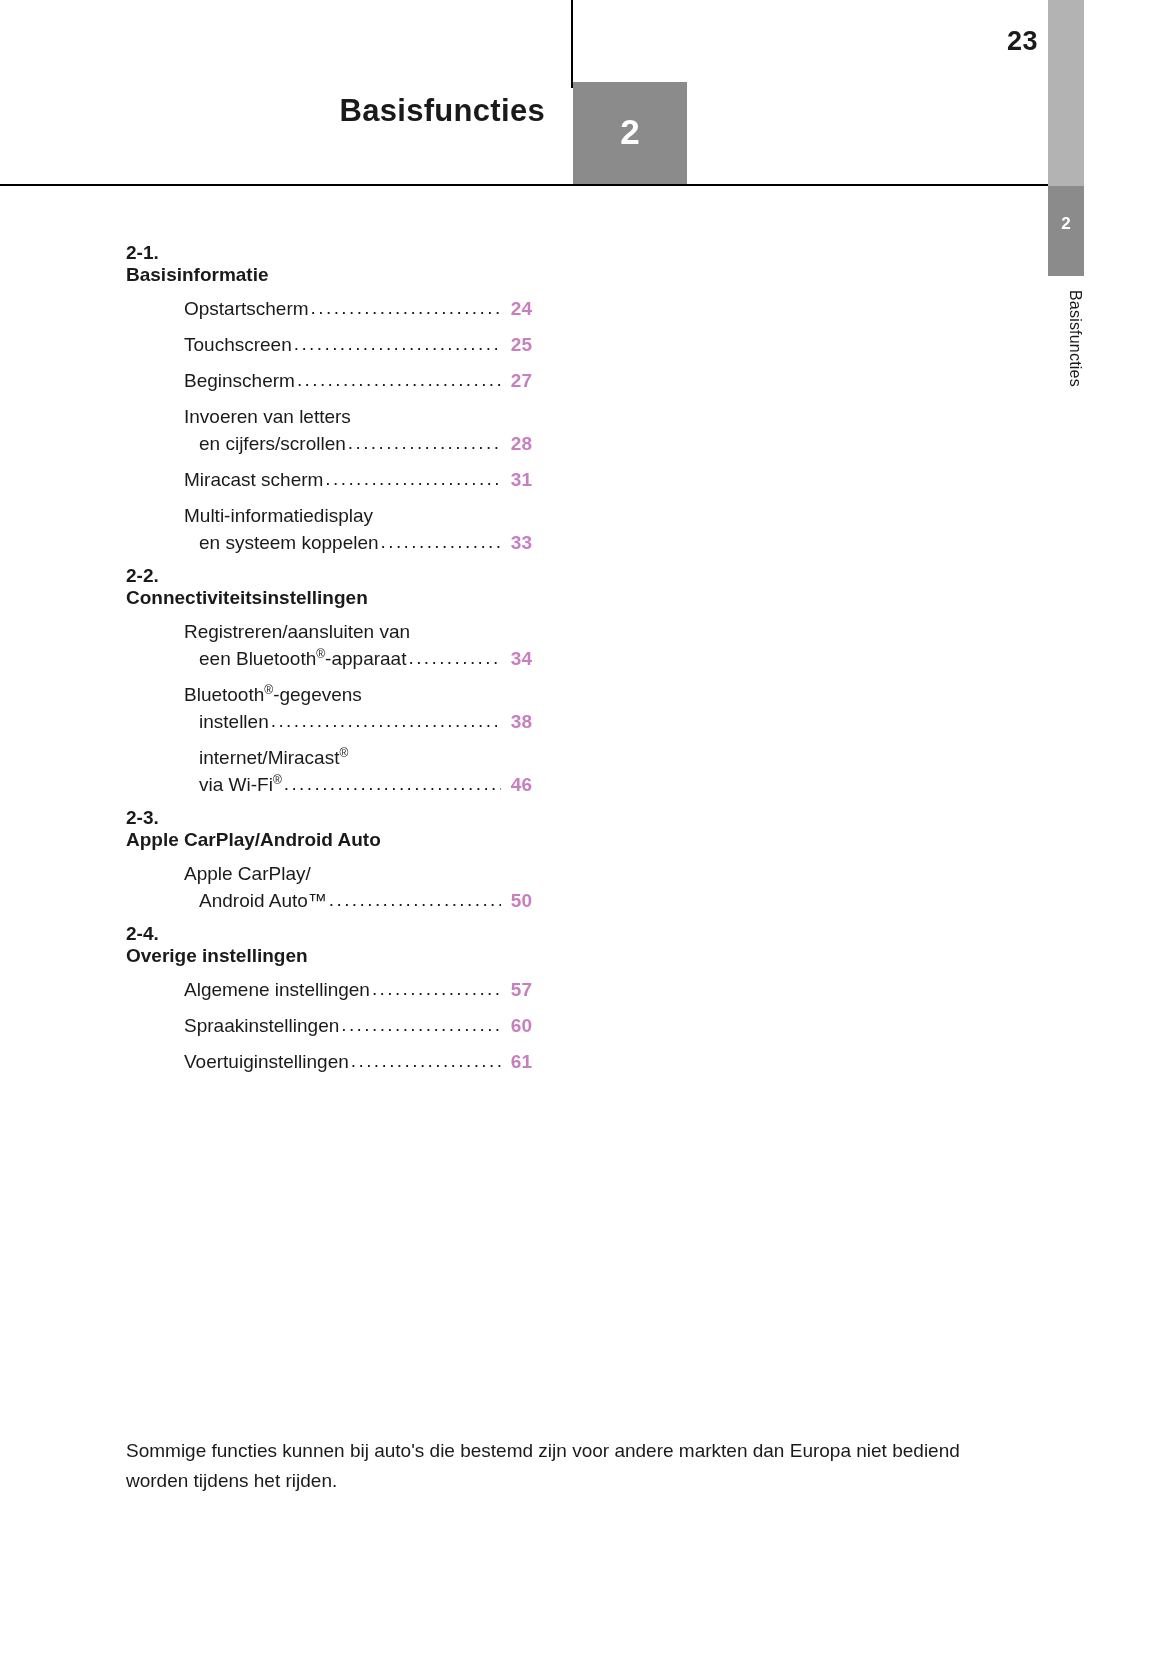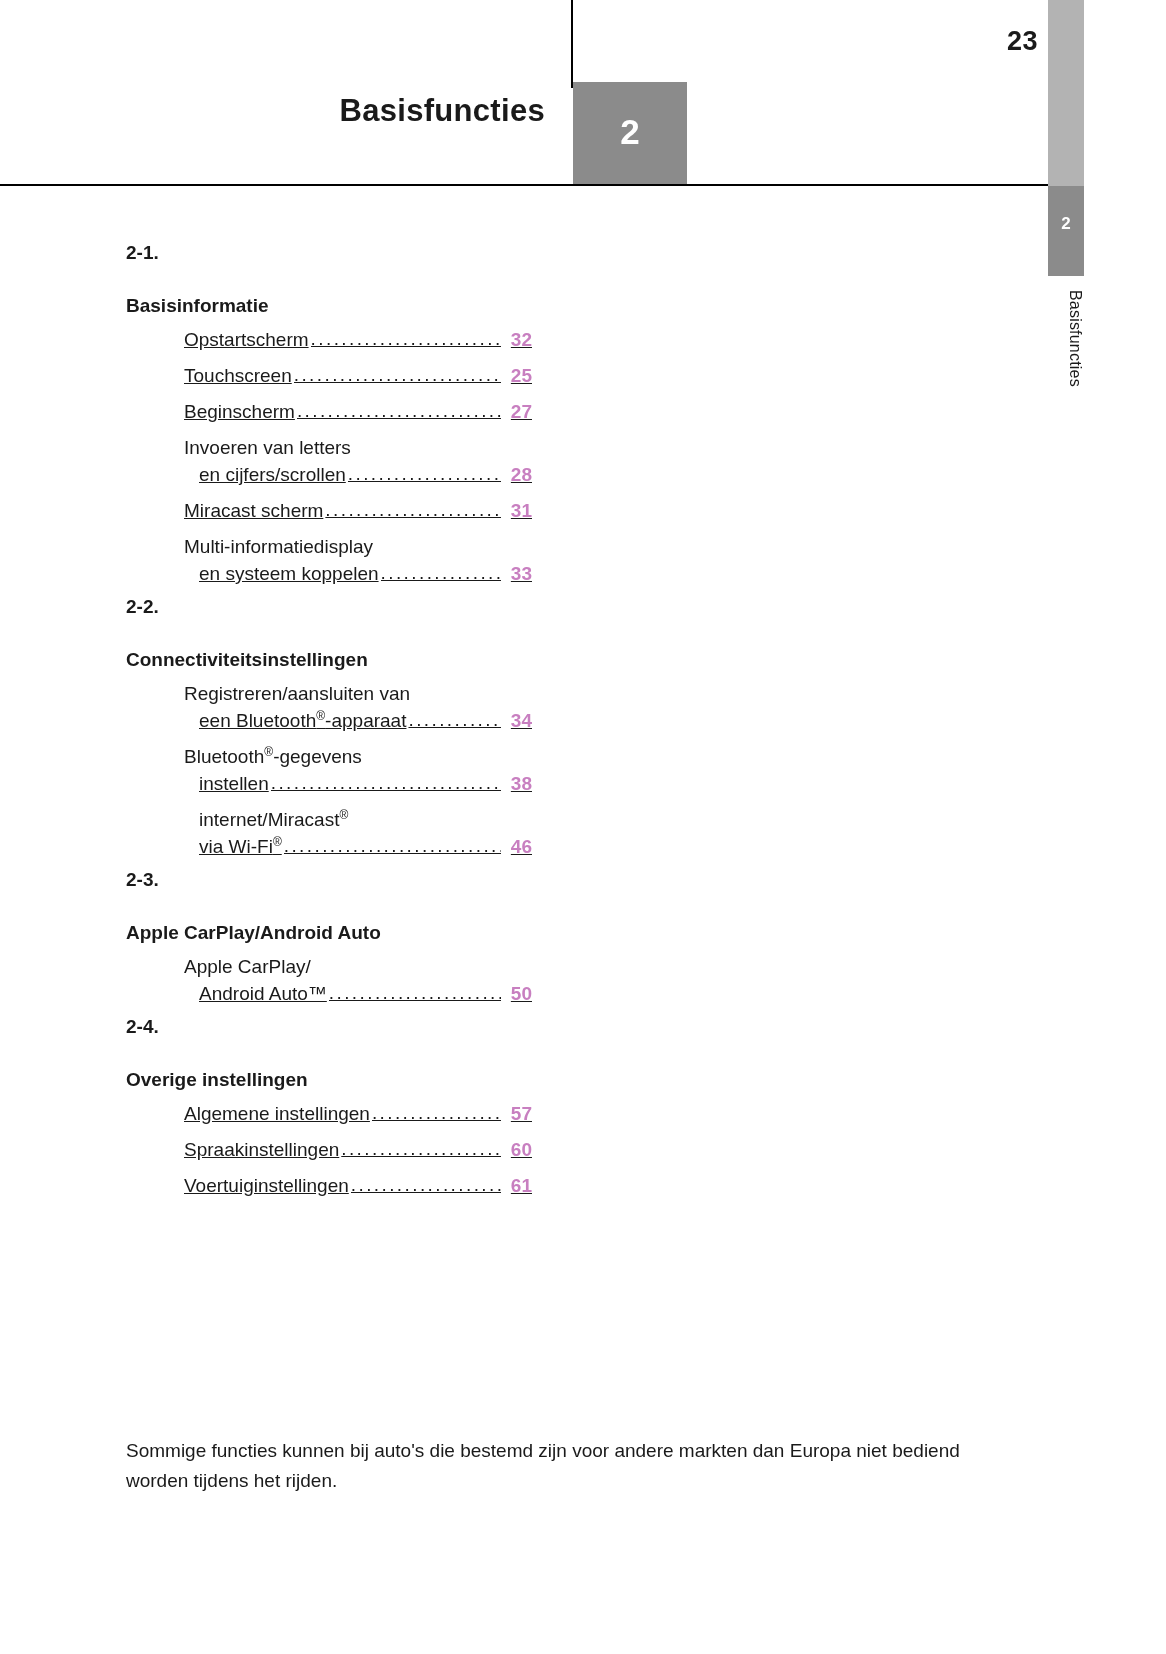--- a/index.html
+++ b/index.html
@@ -141,36 +141,34 @@
     margin-bottom: 9px;
     flex-direction: column;
   }
   .section-num {
     width: 62px;
     margin-left: 126px;
     flex: none;
   }
   .section-name {
     flex: none;
-    margin-top: 31px;
   }
 
   .entry {
     position: relative;
     margin-left: 184px;
     width: 348px;
     font-size: 19px;
     line-height: 27px;
     margin-bottom: 9px;
   }
   .entry .line {
     display: flex;
     align-items: center;
     white-space: nowrap;
-    text-decoration: underline;
   }
   .entry .line.wrapped {
     padding-left: 15px;
   }
   .entry .txt {
     flex: none;
   }
   .entry .dots {
     flex: 1 1 auto;
     overflow: hidden;
@@ -231,21 +229,21 @@
 <div class="toc" id="toc-root">
     <div class="section">
       <div class="section-head">
         <span class="section-num">2-1.</span>
         <span class="section-name">Basisinformatie</span>
       </div>
       <div class="entry">
         <div class="line">
           <span class="txt">Opstartscherm</span>
           <span class="dots">..........................................................................................</span>
-          <span class="pg">32</span>
+          <span class="pg">24</span>
         </div>
       </div>
       <div class="entry">
         <div class="line">
           <span class="txt">Touchscreen</span>
           <span class="dots">..........................................................................................</span>
           <span class="pg">25</span>
         </div>
       </div>
       <div class="entry">

